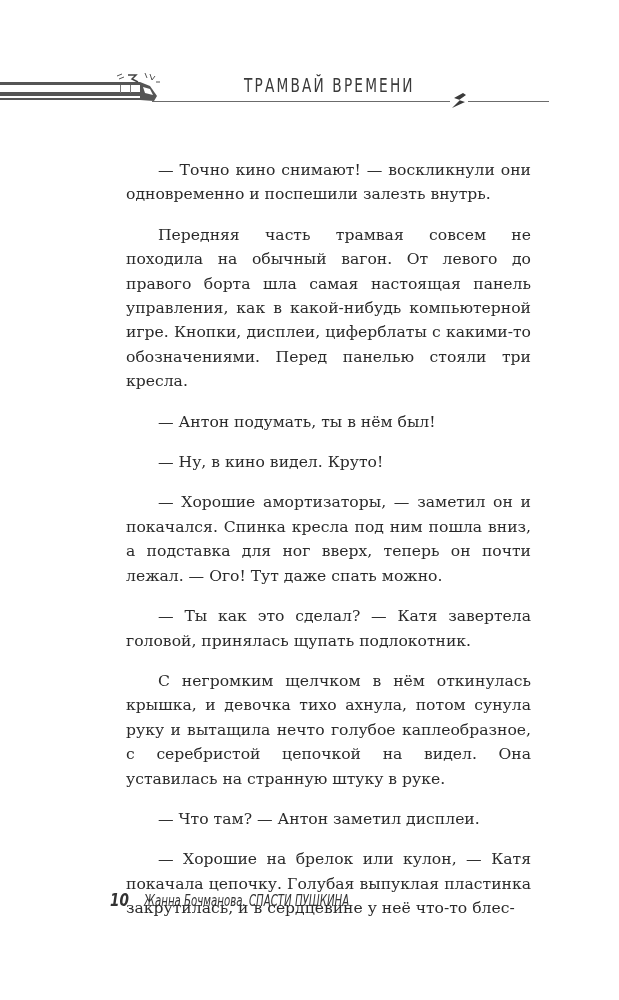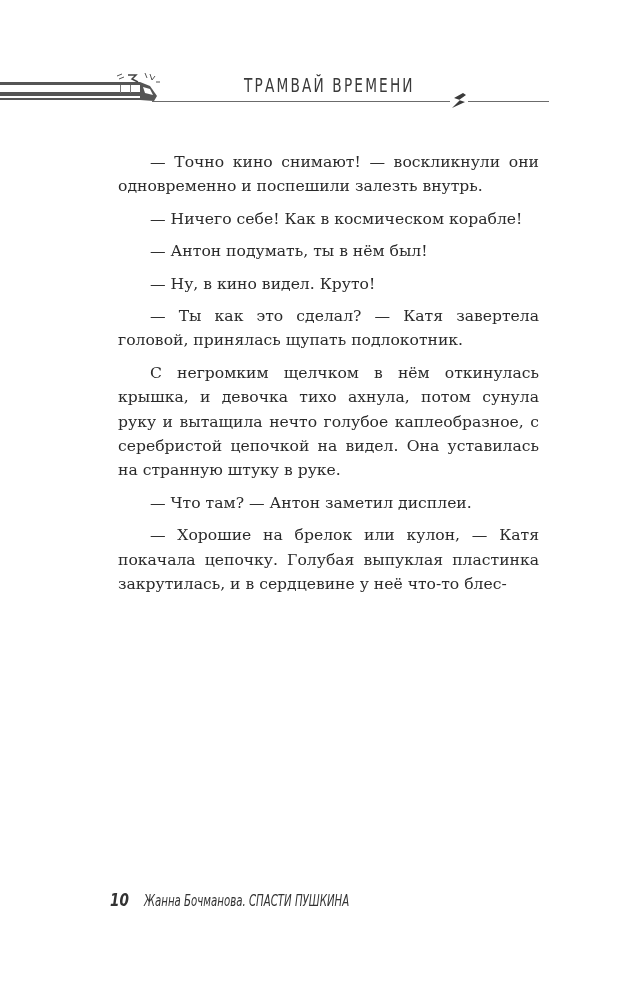--- a/index.html
+++ b/index.html
@@ -12,21 +12,21 @@
     letter-spacing: 3px; color: #3a3a3a; transform: scaleX(0.72); transform-origin: left top;
     font-weight: normal;
   }
   .rule { position: absolute; top: 101px; height: 1px; background: #6b6b6b; }
   .bolt { position: absolute; left: 451px; top: 92px; }
   .text {
     position: absolute; left: 110px; top: 142px; width: 437px;
     font-family: "DejaVu Serif", serif; font-size: 15.6px; line-height: 24.4px;
     color: #2a2a2a; text-align: justify;
   }
-  .text p { margin: 8px; text-indent: 32px; }
+  .text p { margin: 16px; text-indent: 32px; }
   .footer { position: absolute; left: 110px; top: 890px; font-family: "DejaVu Sans", sans-serif; color: #333; font-style: italic; }
   .page-num { font-weight: bold; font-size: 17px; display: inline-block; transform: scaleX(0.8); transform-origin: left; }
   .footer-title { position: absolute; left: 34px; top: 2px; white-space: nowrap; font-size: 15px; transform: scaleX(0.68); transform-origin: left top; }
 </style>
 </head>
 <body>
 
 <div class="header"></div>
 
 <svg class="train" width="165" height="36" viewBox="0 0 165 36">
@@ -47,23 +47,24 @@
 <div class="rule" style="left:468px; width:81px;"></div>
 
 <svg class="bolt" width="16" height="18" viewBox="0 0 16 18">
   <path d="M12 1 L3 6 L9 8 L1 16 L14 10 L8 8 L15 3 Z" fill="#3a3a3a"></path>
 </svg>
 
 <div class="running-title">ТРАМВАЙ ВРЕМЕНИ</div>
 
 <div class="text">
   <p>— Точно кино снимают! — воскликнули они одновременно и поспешили залезть внутрь.</p>
-  <p>— Ничего себе! Как в космическом корабле!</p>
+  <p>Передняя часть трамвая совсем не походила на обычный вагон. От левого до правого борта шла самая настоящая панель управления, как в какой-нибудь компьютерной игре. Кнопки, дисплеи, циферблаты с какими-то обозначениями. Перед панелью стояли три кресла.</p>
   <p>— Антон подумать, ты в нём был!</p>
   <p>— Ну, в кино видел. Круто!</p>
+  <p>— Хорошие амортизаторы, — заметил он и покачался. Спинка кресла под ним пошла вниз, а подставка для ног вверх, теперь он почти лежал. — Ого! Тут даже спать можно.</p>
   <p>— Ты как это сделал? — Катя завертела головой, принялась щупать подлокотник.</p>
   <p>С негромким щелчком в нём откинулась крышка, и девочка тихо ахнула, потом сунула руку и вытащила нечто голубое каплеобразное, с серебристой цепочкой на видел. Она уставилась на странную штуку в руке.</p>
   <p>— Что там? — Антон заметил дисплеи.</p>
   <p>— Хорошие на брелок или кулон, — Катя покачала цепочку. Голубая выпуклая пластинка закрутилась, и в сердцевине у неё что-то блес-</p>
 </div>
 
 <div class="footer">
   <span class="page-num">10</span>
   <span class="footer-title">Жанна Бочманова. СПАСТИ ПУШКИНА</span>
 </div>

